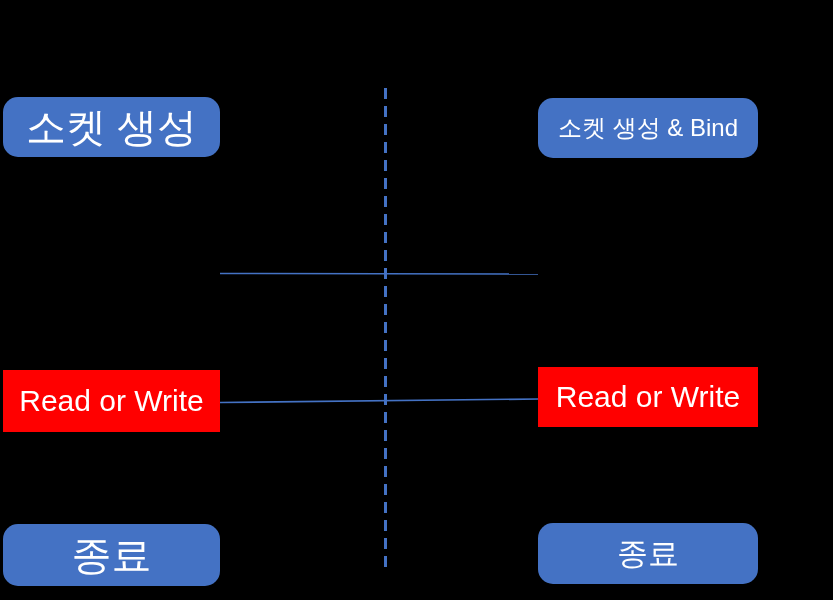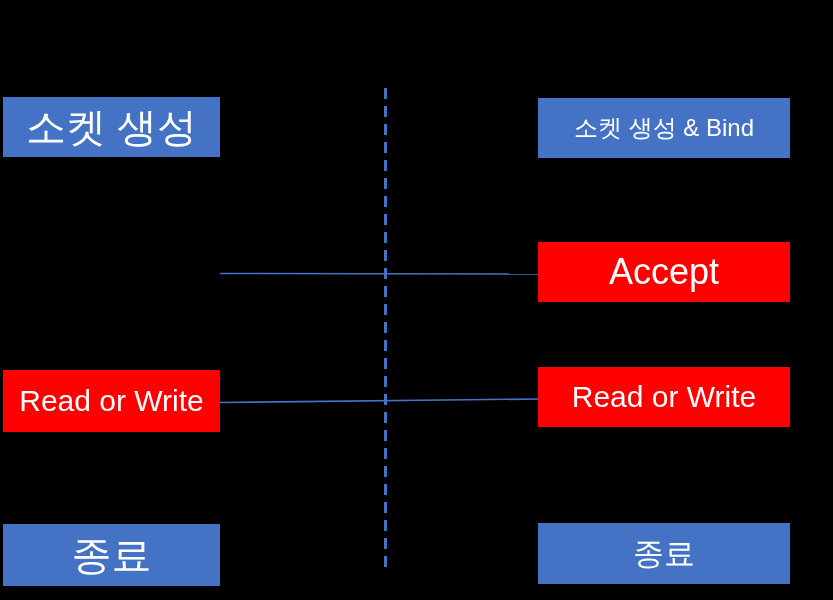--- a/index.html
+++ b/index.html
@@ -18,32 +18,32 @@
   .box {
     position: absolute;
     display: flex;
     align-items: center;
     justify-content: center;
     color: #FFFFFF;
     text-align: center;
     line-height: 1;
     white-space: nowrap;
   }
-  .box.blue { background: #4472C4; }
+  .box.blue { background: #4472C4; border-radius: 15px; }
   .box.red  { background: #FF0000; }
 
   
   .cl { left: 3px; width: 217px; }
   #c-step1 { top: 97px;  height: 60px; font-size: 40px; }
   #c-step2 { top: 244px; height: 58px; font-size: 40px; }
   #c-step3 { top: 370px; height: 62px; font-size: 30px; }
   #c-step4 { top: 524px; height: 62px; font-size: 40px; }
 
   
-  .sr { left: 538px; width: 252px; }
+  .sr { left: 538px; width: 220px; }
   #s-step1 { top: 98px;  height: 60px; font-size: 24px; }
   #s-step2 { top: 242px; height: 60px; font-size: 36px; }
   #s-step3 { top: 367px; height: 60px; font-size: 30px; }
   #s-step4 { top: 523px; height: 61px; font-size: 31px; }
 
   #lines {
     position: absolute;
     left: 0; top: 0;
     width: 833px; height: 600px;
     pointer-events: none;
@@ -62,19 +62,18 @@
 
   <div id="c-step1" class="box blue cl">소켓 생성</div>
 
 
   <div id="c-step3" class="box red cl">Read or Write</div>
 
   <div id="c-step4" class="box blue cl">종료</div>
 
   <div id="s-step1" class="box blue sr">소켓 생성 &amp; Bind</div>
 
-  <div id="s-step2" class="box red sr">Accept</div>
 
   <div id="s-step3" class="box red sr">Read or Write</div>
 
   <div id="s-step4" class="box blue sr">종료</div>
 
 </div>
 
 </body></html>

